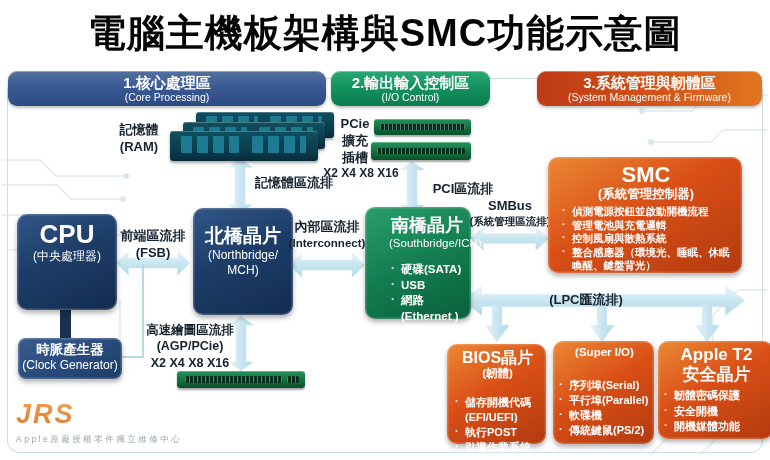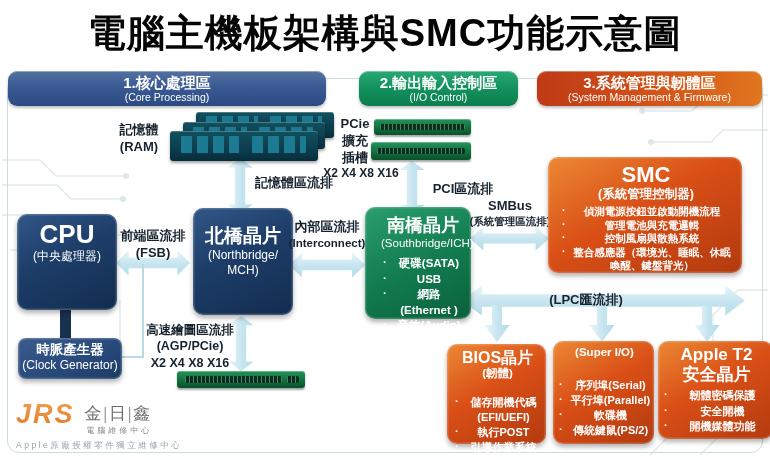--- a/index.html
+++ b/index.html
@@ -14,40 +14,40 @@
   .title { position:absolute; top:8px; left:0; width:100%; text-align:center;
            font-size:38px; font-weight:800; color:#050505; letter-spacing:1px; }
 
   
   .hdr { position:absolute; top:71px; height:35px; border-radius:9px; color:#fff;
          text-align:center; padding-top:3px; box-shadow:0 2px 3px rgba(0,0,0,.25),
          inset 0 1px 0 rgba(255,255,255,.35); }
   .hdr .zh { font-size:15px; font-weight:700; line-height:17px; }
   .hdr .en { font-size:10.5px; line-height:12px; }
   .hdr-blue   { left:8px;   width:318px; background:linear-gradient(180deg,#53719f 0%,#3a5a94 45%,#2c4a82 100%); }
-  .hdr-green  { left:331px; width:159px; background:linear-gradient(180deg,#2aa874 0%,#13935f 45%,#0c7d4e 100%);margin-left:28px; }
+  .hdr-green  { left:331px; width:159px; background:linear-gradient(180deg,#2aa874 0%,#13935f 45%,#0c7d4e 100%); }
   .hdr-orange { left:537px; width:225px; background:linear-gradient(90deg,#bf3a16 0%,#d35418 55%,#e0761f 100%); }
 
   
   .lbl { position:absolute; color:#16232f; font-weight:700; font-size:13px;
          line-height:1.3; text-align:center; }
   .lbl .sub { font-weight:600; }
 
   
   .chip { position:absolute; border-radius:10px; color:#fff; text-align:center;
           box-shadow:0 3px 5px rgba(0,0,0,.3), inset 0 0 0 1.5px rgba(255,255,255,.18); }
   .navy  { background:linear-gradient(155deg,#315687 0%,#1d3d68 45%,#122c4f 100%); }
   .navy2 { background:linear-gradient(155deg,#3a5c8d 0%,#27497a 60%,#1c3a64 100%); }
   .greenchip { background:linear-gradient(155deg,#2a9e6c 0%,#117a4e 55%,#0a603c 100%); }
   .orangechip { background:linear-gradient(150deg,#ec8834 0%,#d94f16 45%,#b23a0f 100%); }
 
   .chip .big   { font-weight:700; }
   .chip .small { font-weight:400; }
 
-  ul.blist { list-style:none; text-align:center; }
+  ul.blist { list-style:none; text-align:left; }
   ul.blist li { position:relative; padding-left:12px; font-weight:600; }
   ul.blist li::before { content:"·"; position:absolute; left:2px; top:-1px; font-weight:900; }
   ul.blist li.cont { padding-left:12px; }
   ul.blist li.cont::before { content:""; }
 
   
   .arrow { position:absolute; background:linear-gradient(180deg,#eaf7fb 0%,#c6e4ef 55%,#b3dbe9 100%);
            filter:drop-shadow(0 1px 1.5px rgba(96,140,158,.5)); }
   .arrow-h { clip-path:polygon(0 50%,17% 2%,17% 30%,83% 30%,83% 2%,100% 50%,83% 98%,83% 70%,17% 70%,17% 98%); }
   .arrow-hl { clip-path:polygon(0 50%,7% 2%,7% 30%,93% 30%,93% 2%,100% 50%,93% 98%,93% 70%,7% 70%,7% 98%); }
@@ -199,24 +199,24 @@
     <div class="big" style="font-size:19px;line-height:24px">北橋晶片</div>
     <div class="small" style="font-size:12px;line-height:15px">(Northbridge/</div>
     <div class="small" style="font-size:12px;line-height:15px">MCH)</div>
   </div>
 
   <div class="lbl" style="left:285px;top:219px;width:84px">
     <div>內部區流排</div>
     <div class="sub" style="font-size:11.5px">(Interconnect)</div>
   </div>
 
-  <div class="chip greenchip" style="left:365px;top:207px;width:106px;height:112px;padding:8px 6px 0 16px">
+  <div class="chip greenchip" style="left:365px;top:207px;width:106px;height:112px;padding:8px 6px 0 24px">
     <div class="big" style="font-size:18px;line-height:21px">南橋晶片</div>
     <div class="small" style="font-size:11.5px;line-height:14px">(Southbridge/ICH)</div>
-    <ul class="blist" style="font-size:11.5px;line-height:15.5px;margin-top:6px">
+    <ul class="blist" style="font-size:11.5px;line-height:15.5px;margin-top:12px">
       <li>硬碟(SATA)</li>
       <li>USB</li>
       <li>網路(Ethernet )</li>
       <li>音效(Audio)</li>
     </ul>
   </div>
 
   <div class="lbl" style="left:462px;top:198px;width:96px">
     <div>SMBus</div>
     <div class="sub" style="font-size:10.5px">(系統管理區流排)</div>
@@ -278,21 +278,17 @@
     <ul class="blist" style="font-size:11px;line-height:15.5px;margin-top:3px">
       <li>韌體密碼保護</li>
       <li>安全開機</li>
       <li>開機媒體功能</li>
     </ul>
   </div>
 
   <div class="jrs">
     <div class="row">
       <div class="mark">JRS</div>
-      <div>
-        <div class="brand">金|日|鑫</div>
-        <div class="brandsub">電腦維修中心</div>
-      </div>
     </div>
     <div class="tagline">Apple原廠授權零件獨立維修中心</div>
   </div>
 
 </div>
 
 </body></html>

